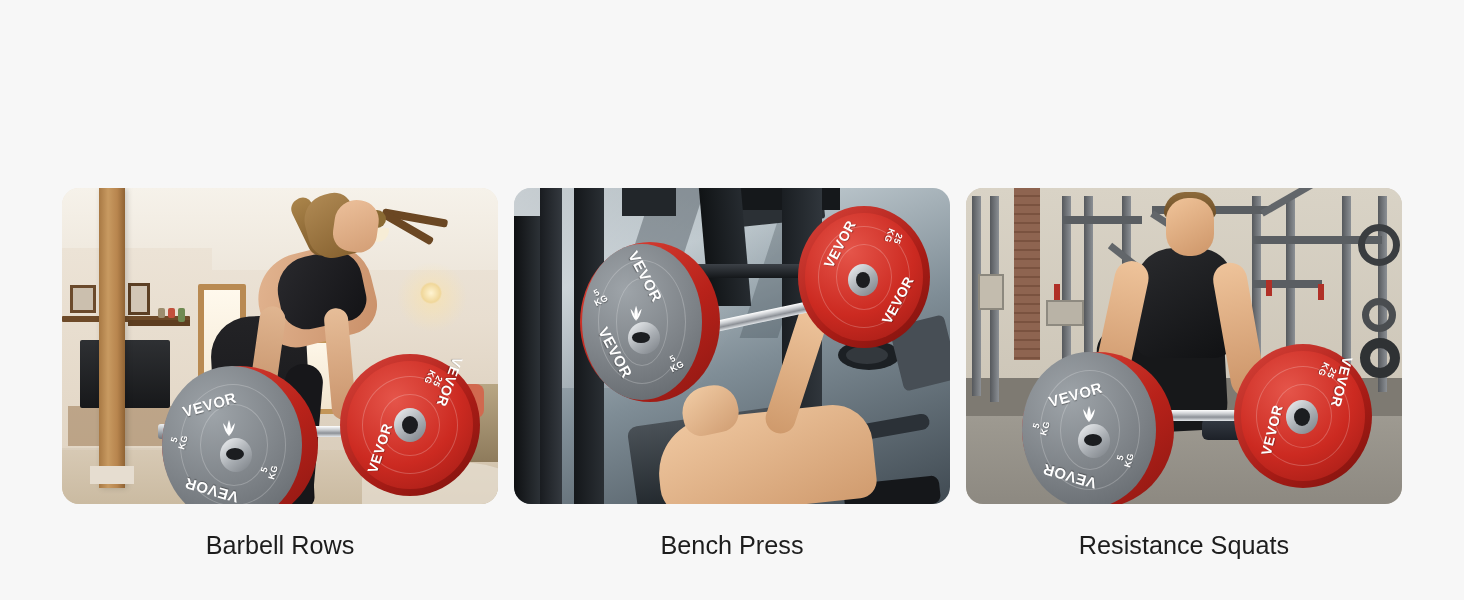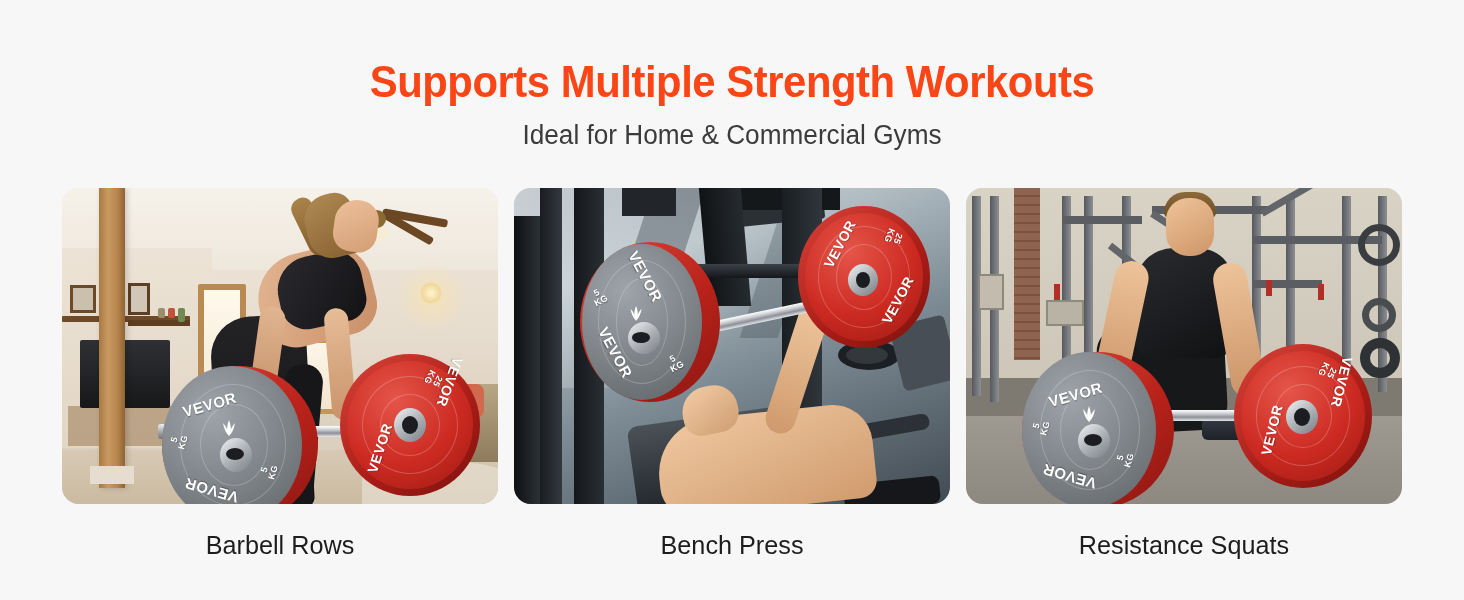--- a/index.html
+++ b/index.html
@@ -218,24 +218,20 @@
   .red-face  { background:radial-gradient(circle at 38% 30%,#e5554a,#cc2a21 55%,#9d1a14); }
   .red-rim   { background:linear-gradient(140deg,#d9433a,#a81c16 60%,#7d120d); }
 
   .vevor-mark { fill:#ffffff; }
 </style>
 </head>
 <body>
 
 <div class="banner">
 
-  <div class="heading">
-    <div class="title">Supports Multiple Strength Workouts</div>
-    <div class="subtitle">Ideal for Home &amp; Commercial Gyms</div>
-  </div>
 
   <div class="cards">
 
     <div class="card">
       <div class="photo p1">
         <div class="ceiling"></div>
         <div class="wall-l"></div>
         <div class="window"></div>
         <div class="window2"></div>
         <div class="shelf"></div>

